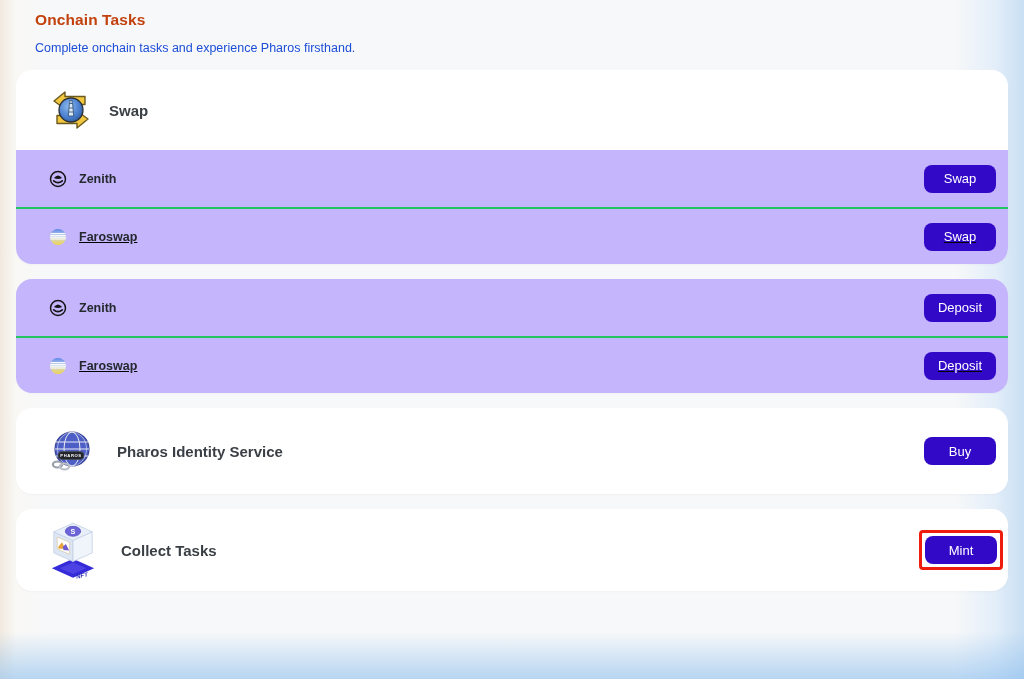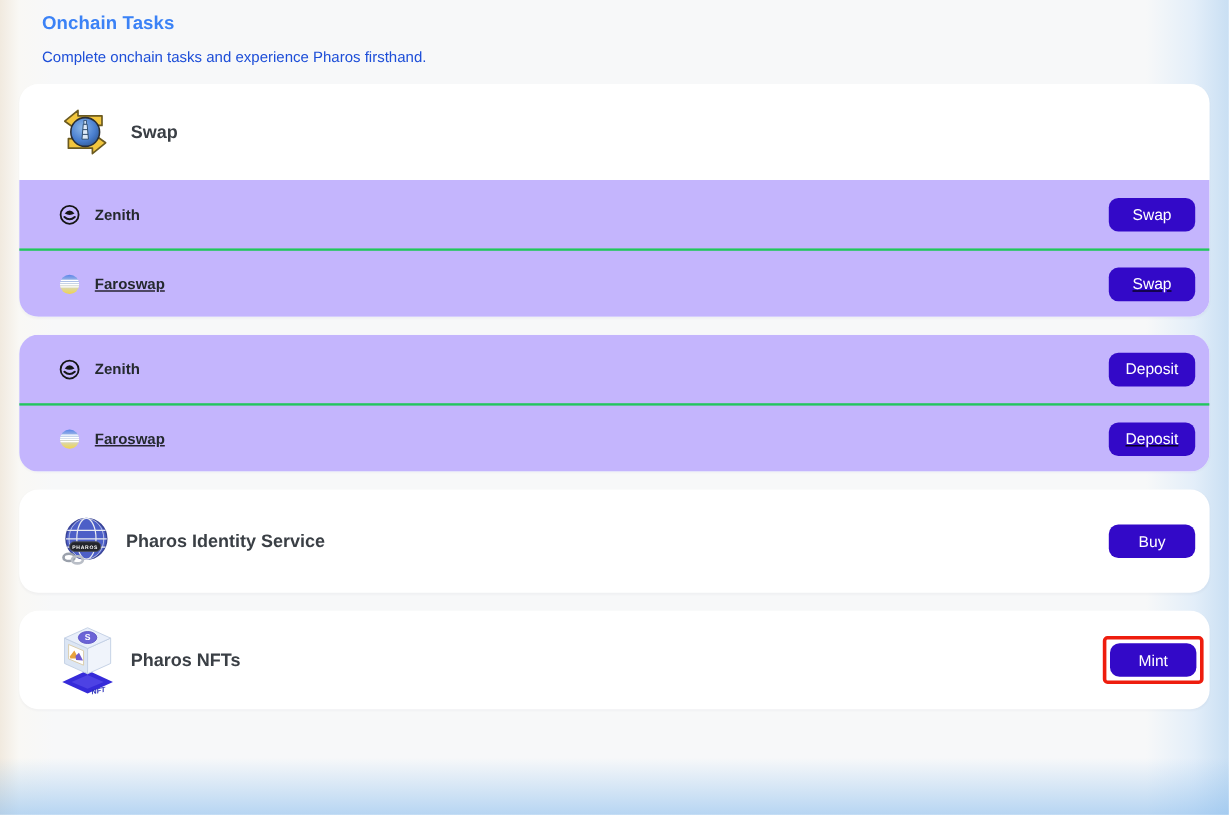--- a/index.html
+++ b/index.html
@@ -6,21 +6,21 @@
   html, body { width: 1024px; height: 679px; overflow: hidden; }
   body {
     font-family: "Liberation Sans", sans-serif;
     background:
       linear-gradient(to bottom, rgba(150,195,240,0) 93%, rgba(140,190,238,.6) 100%),
       linear-gradient(to right, #f1eadf 0px, #f9f8f5 16px, #f7f8f9 45px, #f7f8f9 955px, #e3eef9 995px, #c9dff3 1024px);
   }
   .page { padding: 0 16px; }
 
   .header { padding: 11px 0 0 19px; height: 70px; }
-  .page-title { font-size: 15.5px; font-weight: 700; color: #3b82f6; letter-spacing: .1px; }
+  .page-title { font-size: 15.5px; font-weight: 700; color: #c2410c; letter-spacing: .1px; }
   .page-subtitle { margin-top: 12px; font-size: 12.5px; color: #1d4ed8; }
 
   .card {
     background: #ffffff;
     border-radius: 16px;
     overflow: hidden;
     margin-bottom: 15px;
     box-shadow: 0 1px 2px rgba(30,40,60,.03);
   }
   .card-head { height: 80px; display: flex; align-items: center; padding-left: 33px; gap: 16px; }
@@ -28,21 +28,21 @@
 
   .rows { background: #e8f1fb; }
   .row {
     height: 57px; display: flex; align-items: center;
     padding: 0 12px 0 33px; background: #c4b5fd;
   }
   .row + .row { border-top: 2px solid #22c55e; text-decoration: underline; }
   .row-icon { width: 18px; height: 18px; margin-right: 12px; flex: 0 0 auto; }
   .row-label { font-size: 12.5px; font-weight: 600; color: #24292e; }
 
-  .single { display: flex; align-items: center; padding: 0 12px 0 33px; gap: 12px; }
+  .single { display: flex; align-items: center; padding: 0 12px 0 33px; gap: 24px; }
   .card-identity { height: 86px; }
   .card-nft { height: 82px; }
 
   .spacer { flex: 1; }
 
   .btn {
     background: #3309c8; color: #ffffff; border: none;
     height: 28px; min-width: 72px; padding: 0 14px;
     border-radius: 8px; font-size: 13px; font-family: "Liberation Sans", sans-serif;
     display: inline-flex; align-items: center; justify-content: center;
@@ -196,20 +196,20 @@
         <polygon points="45,11 25,20 25,42 45,33" fill="#f0f4fb" stroke="#c2cfe4" stroke-width="0.8"></polygon>
         <polygon points="25,2 45,11 25,20 5,11" fill="#e9effa" stroke="#c2cfe4" stroke-width="0.8"></polygon>
         <ellipse cx="25" cy="10.5" rx="8" ry="5.2" fill="#6b63d6" stroke="#5a52c4" stroke-width="0.8"></ellipse>
         <text x="25" y="13" font-size="7.5" fill="#ffffff" text-anchor="middle" font-weight="bold">S</text>
         <polygon points="8.5,16.5 21.5,22 21.5,34.5 8.5,29" fill="#ffffff" stroke="#d9caa6" stroke-width="0.8"></polygon>
         <polygon points="9.5,27 13.5,21.8 17,28.8 10,28.8" fill="#e8a33d"></polygon>
         <polygon points="14.5,26.5 17.5,23.8 21,30.5 15,30" fill="#6f5ad0"></polygon>
         <text x="34.5" y="30" font-size="6.2" fill="#2a2fb8" text-anchor="middle" font-weight="bold" transform="skewY(-12) translate(0,36)">NFT</text>
       </svg>
     </span>
-    <span class="card-title">Pharos NFTs</span>
+    <span class="card-title">Collect Tasks</span>
     <span class="spacer"></span>
     <span class="highlight-box">
       <button class="btn">Mint</button>
     </span>
   </div>
 
 </div>
 
 </body></html>

